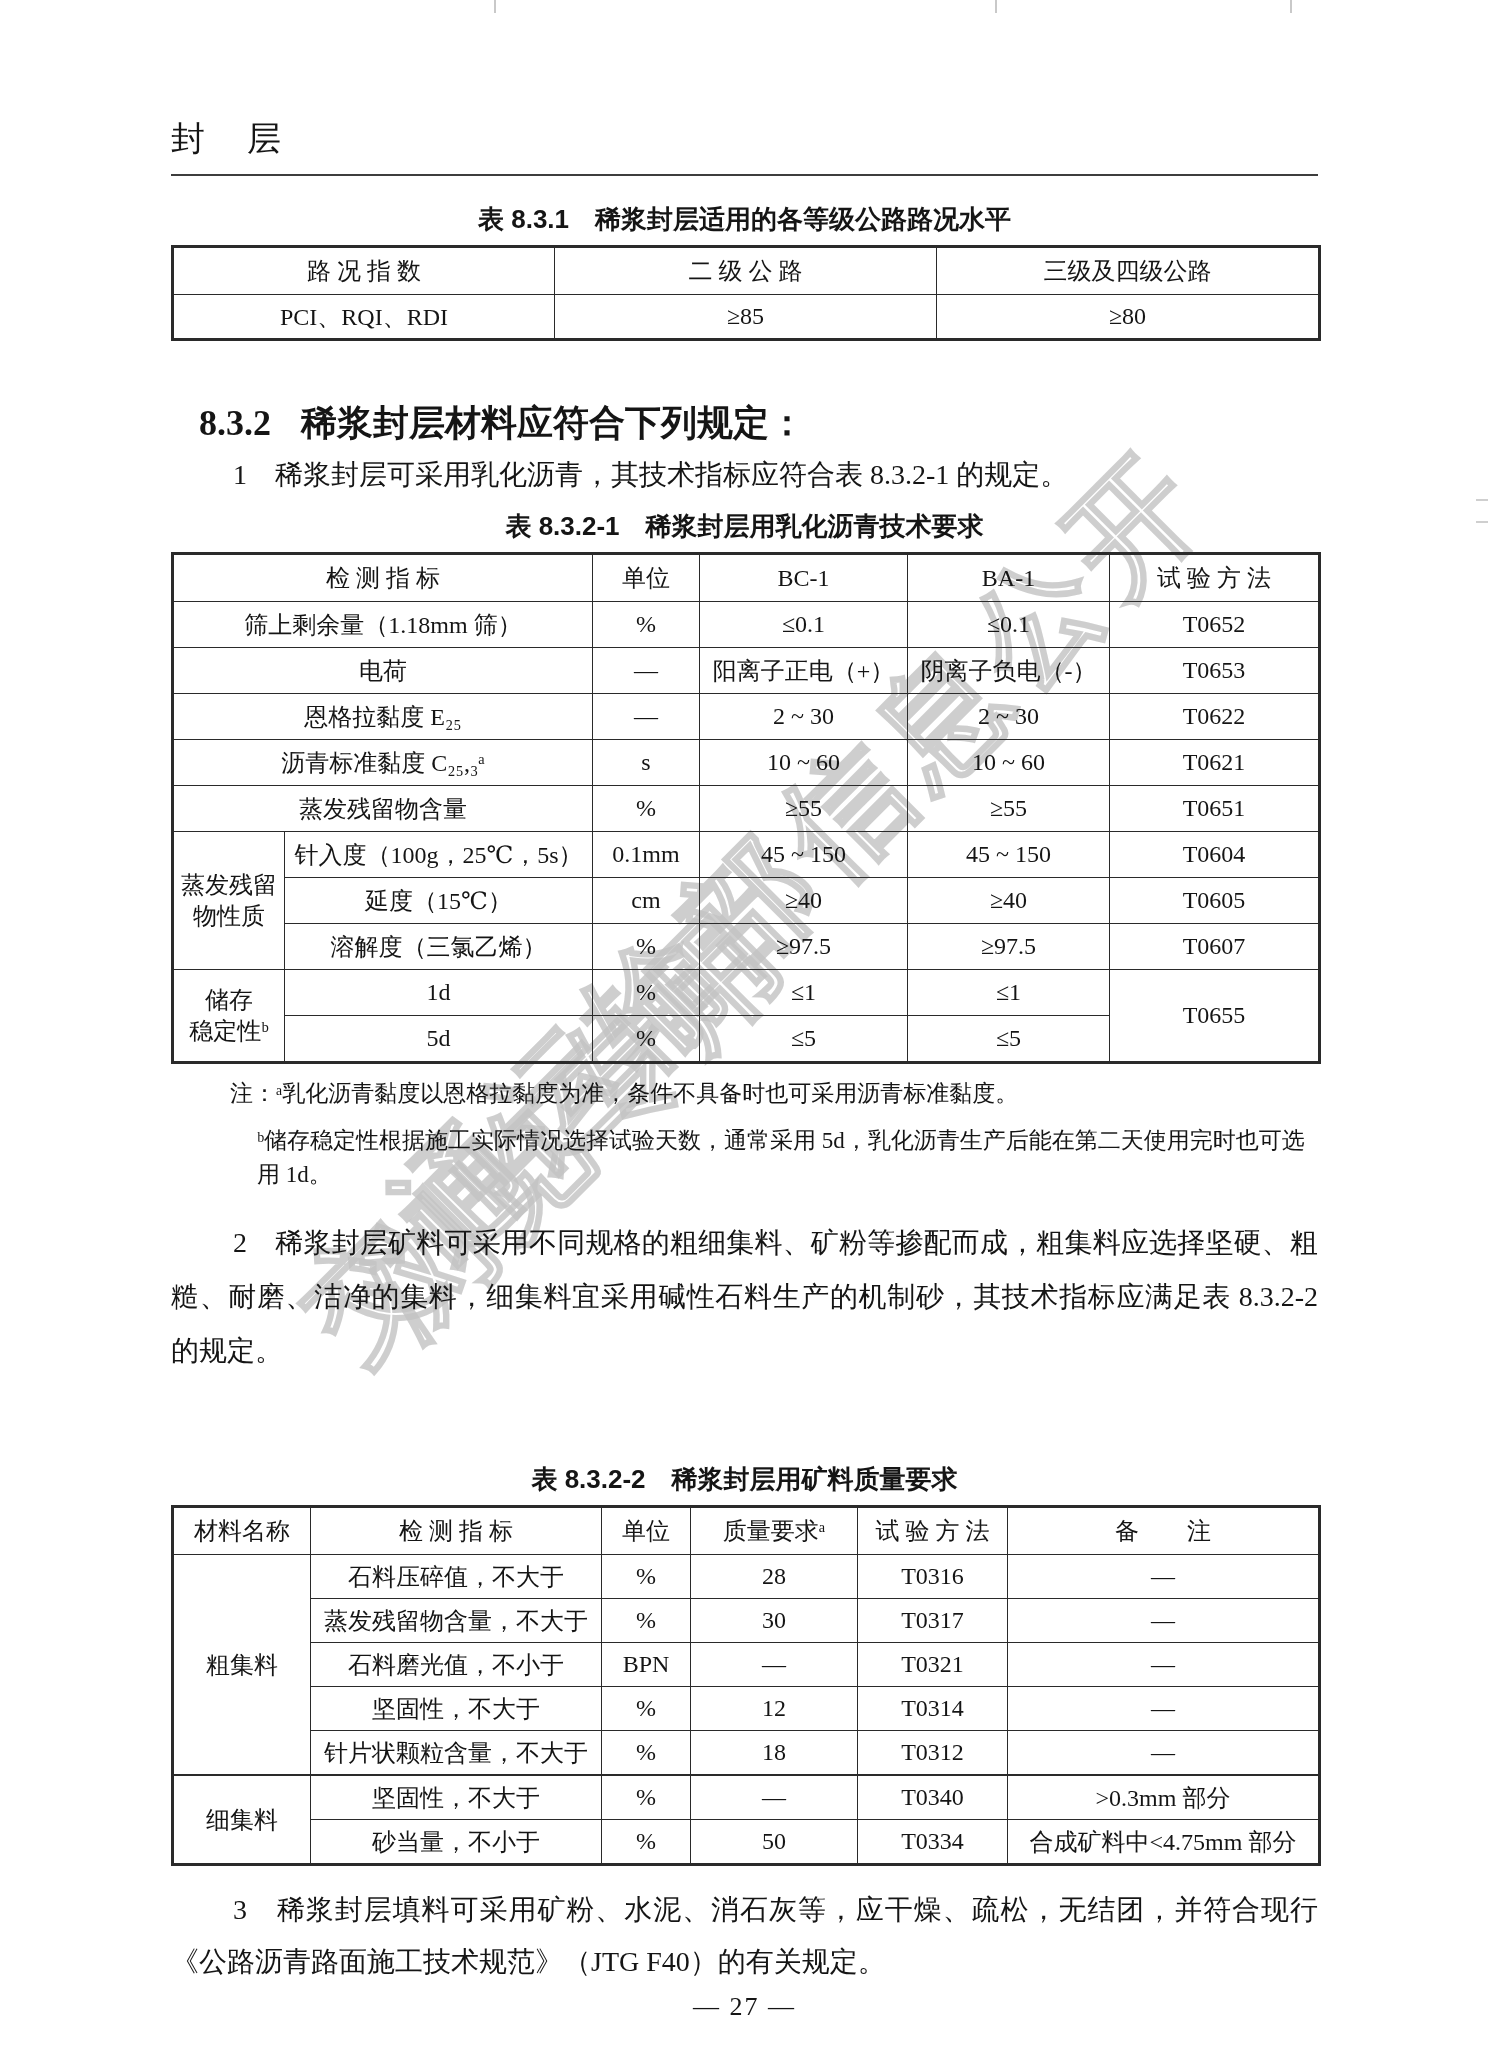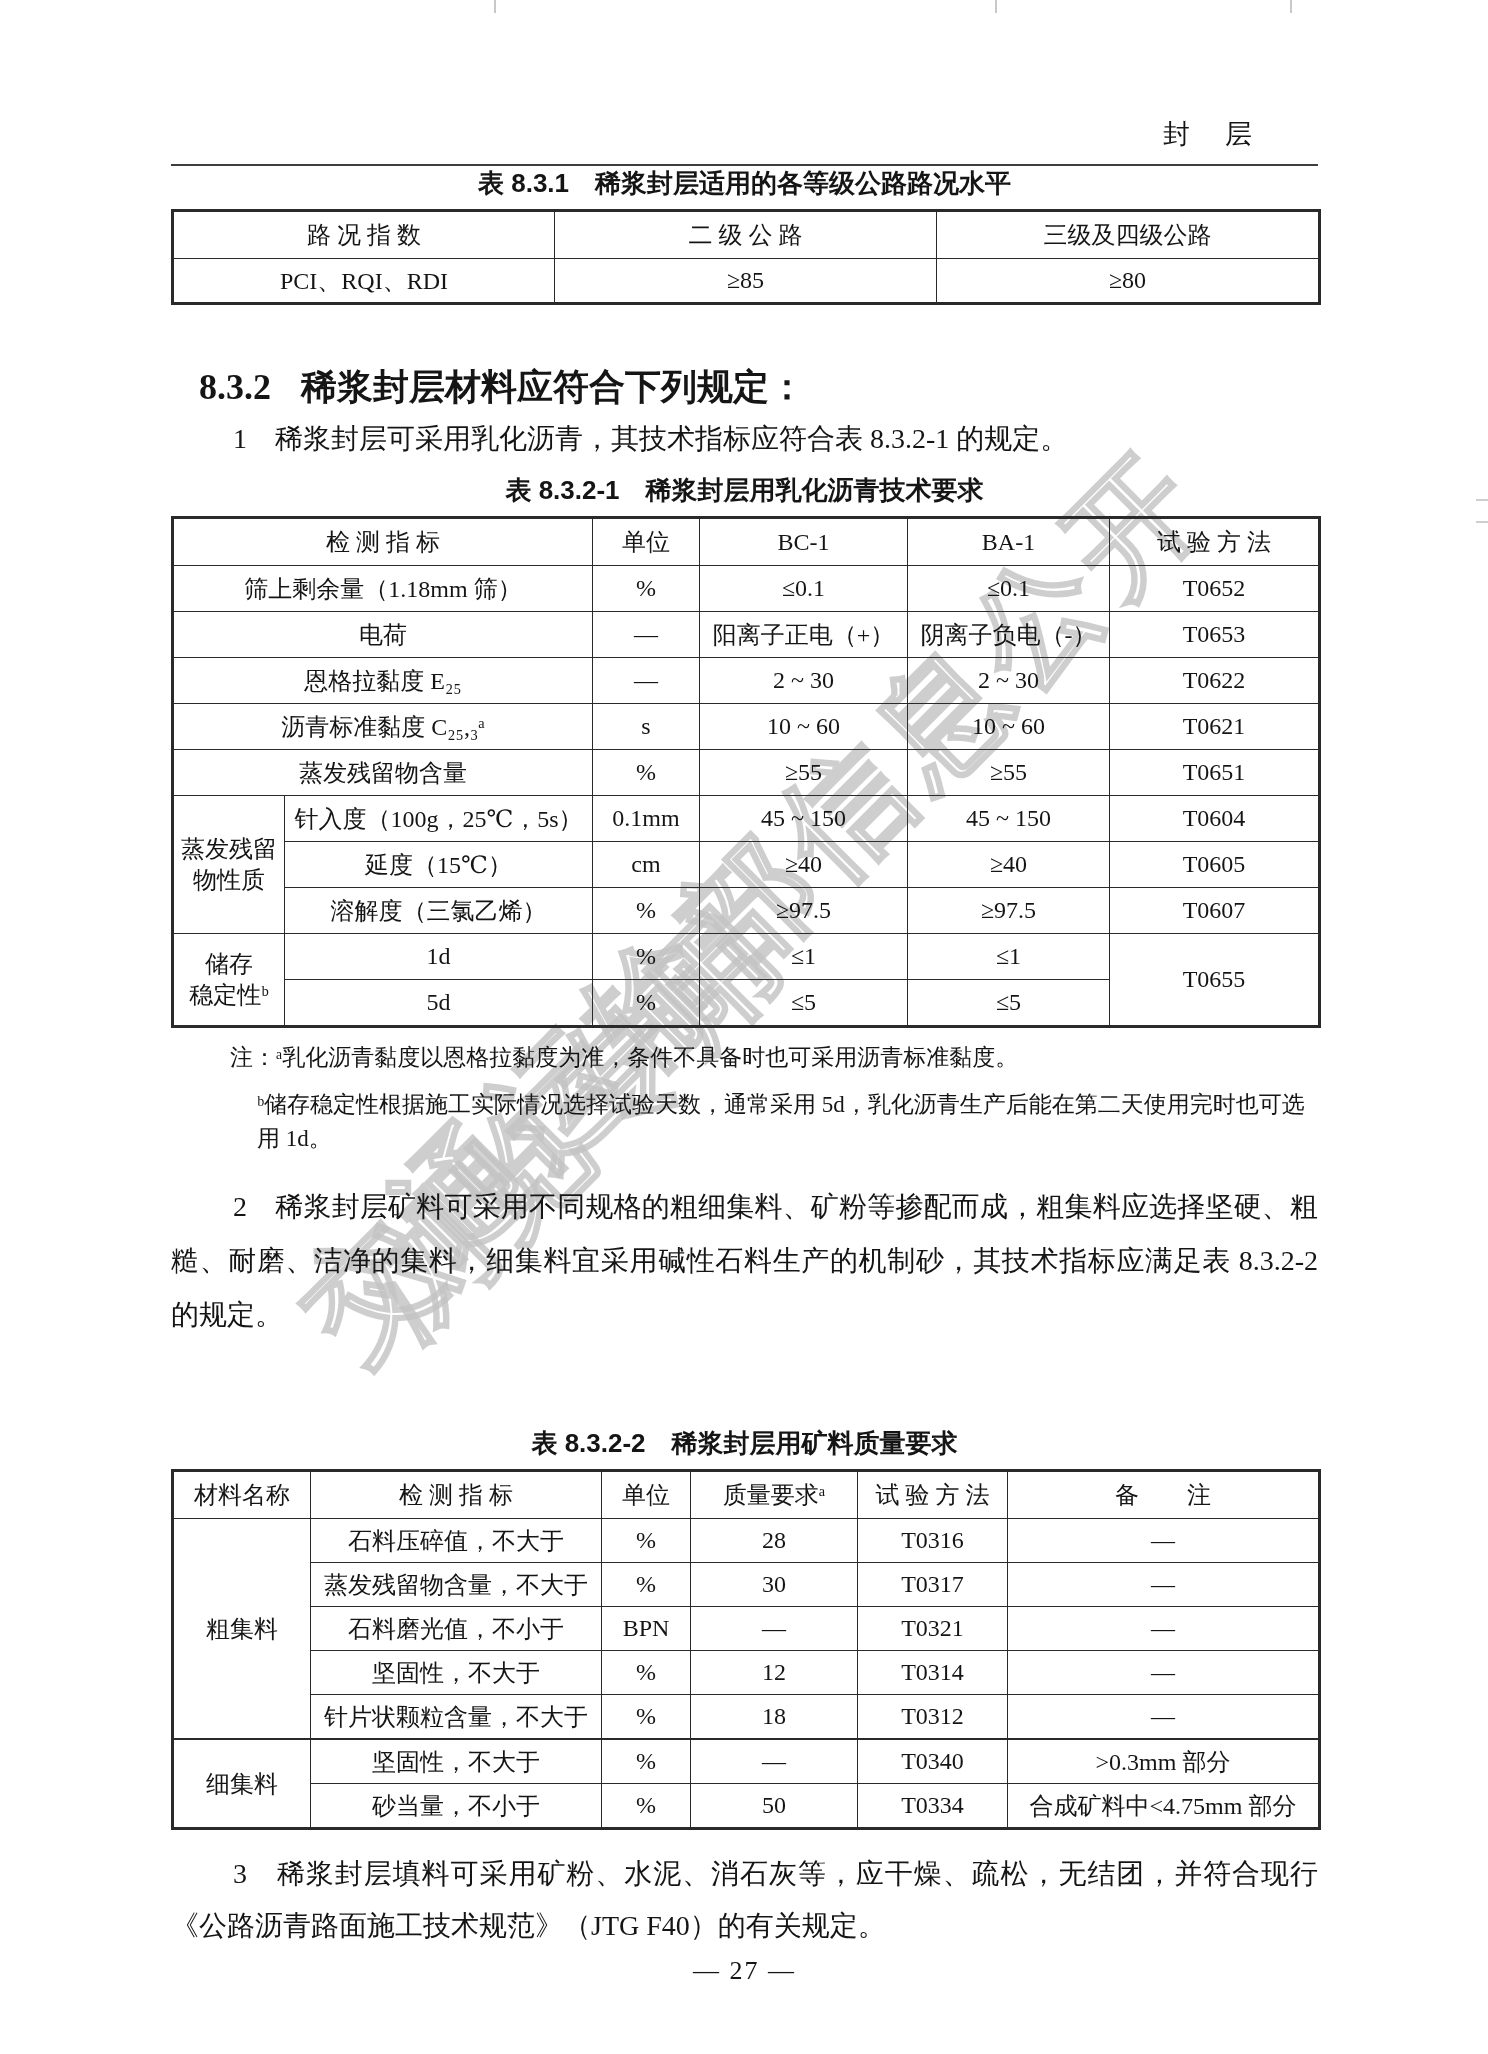--- a/index.html
+++ b/index.html
@@ -12,25 +12,25 @@
   .wm-layer{position:absolute;inset:0;z-index:0;pointer-events:none;}
   .wm{position:absolute;white-space:nowrap;font-family:"Liberation Sans","DejaVu Sans",sans-serif;
       font-weight:bold;font-size:125px;letter-spacing:10px;color:transparent;
       -webkit-text-stroke:2.5px #c3c3c3;opacity:.8;
       transform:translate(-50%,-50%) rotate(-45deg);}
   .wm1{left:755px;top:905px;}
   .wm2{left:575px;top:1120px;}
   
   .content{position:absolute;left:171px;top:0;width:1147px;z-index:1;}
   .doc-header{padding-top:116px;padding-bottom:12px;padding-right:62px;margin:0;
-              border-bottom:2px solid #3d3d3d;text-align:right;
-              font-size:27px;letter-spacing:4px;}
+              border-bottom:2px solid #3d3d3d;
+              font-size:34px;letter-spacing:4px;}
   .tbl-title{margin:0;text-align:center;font-weight:bold;font-size:26px;
              font-family:"Liberation Sans","DejaVu Sans",sans-serif;}
-  .mt1{text-align:center;}
+  .mt1{margin-top:26px;text-align:center;}
   .tbl{border-collapse:collapse;table-layout:fixed;width:1147px;font-size:24px;margin-top:8px;}
   .tbl,.tbl th,.tbl td{border:1.5px solid #2a2a2a;}
   .tbl{border-width:3px;border-radius:32px;}
   .tbl th,.tbl td{text-align:center;vertical-align:middle;padding:0 4px;font-weight:normal;
                   overflow:hidden;}
   .tbl th{height:46px;}
   .tbl td{height:43px;}
   .t8321 td{height:45px;}
   .pre{white-space:pre-line;line-height:31px;}
   .thick-top th,.thick-top td{border-top:2.5px solid #2a2a2a;}

